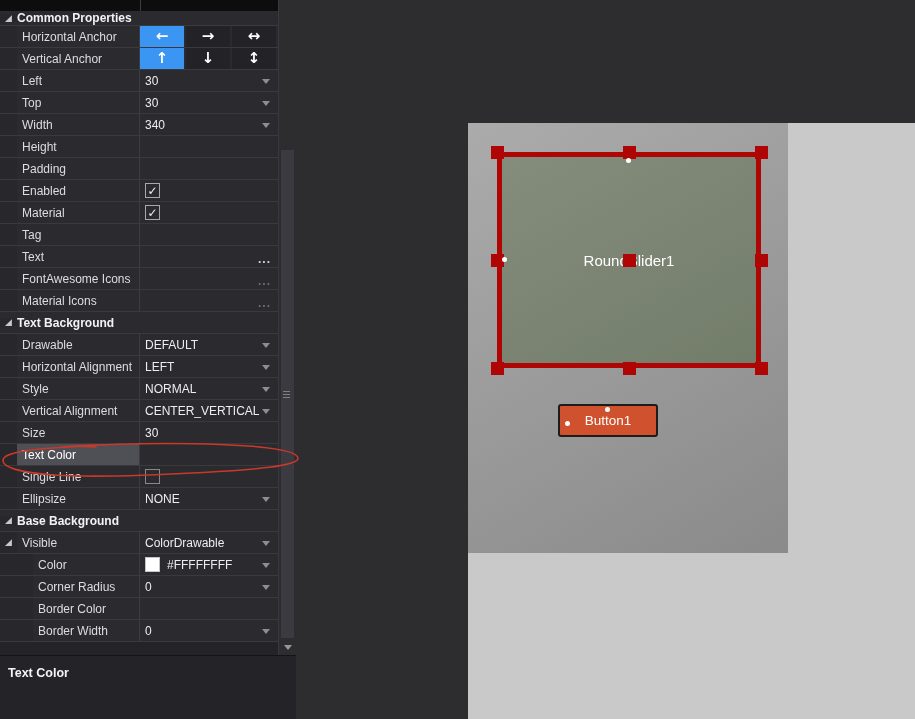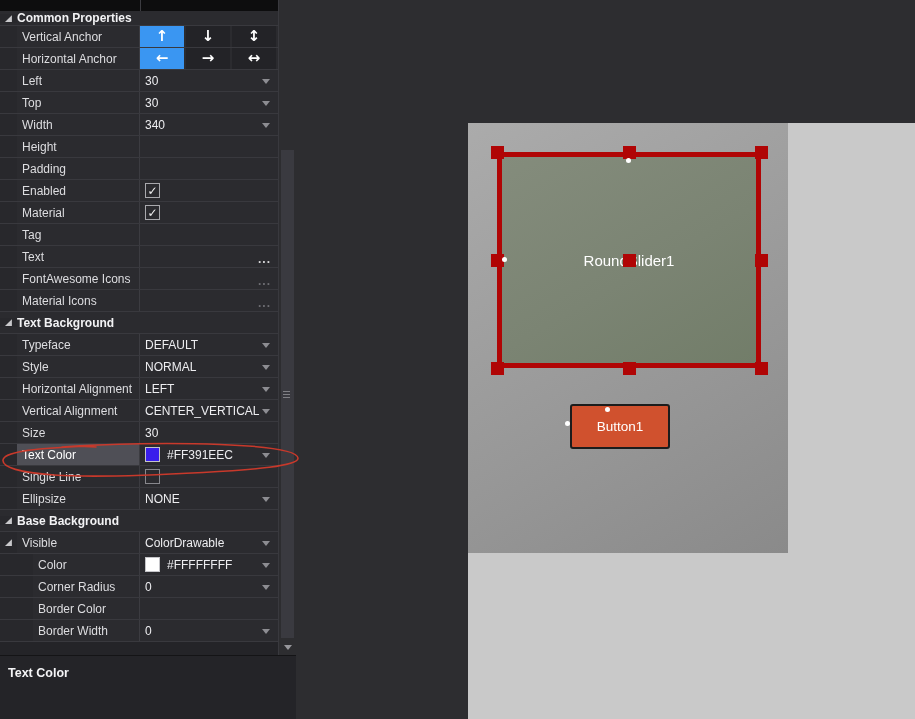--- a/index.html
+++ b/index.html
@@ -55,23 +55,23 @@
   #canvas{position:absolute;left:296px;top:0;width:619px;height:719px;background:#2d2d30;}
   #surface{position:absolute;left:172px;top:123px;width:447px;height:596px;background:#c9c9c9;}
   #phone{position:absolute;left:172px;top:123px;width:320px;height:430px;
          background:linear-gradient(150deg,#ababab 0%,#999999 55%,#8a8a8a 100%);}
   #roundslider{position:absolute;left:29px;top:29px;width:264px;height:216px;box-sizing:border-box;
                border:5px solid #b00505;background:linear-gradient(150deg,#848c7c 0%,#7b8473 55%,#727d69 100%);
                display:flex;align-items:center;justify-content:center;}
   #roundslider .ctl-label{color:#ffffff;font-size:15px;}
   .handle{position:absolute;width:13px;height:13px;background:#b00505;}
   .dot{position:absolute;width:5px;height:5px;border-radius:50%;background:#ffffff;}
-  #button1{position:absolute;left:90px;top:281px;width:100px;height:45px;box-sizing:border-box;
+  #button1{position:absolute;left:90px;top:281px;width:100px;height:33px;box-sizing:border-box;
            background:#d0512e;border:2px solid #1c1c1c;border-radius:3px;
-           display:flex;align-items:center;justify-content:center;margin-left:12px;}
+           display:flex;align-items:center;justify-content:center;}
   #button1 .ctl-label{color:#ffffff;font-size:13.5px;}
   #annotation{position:absolute;left:0px;top:424px;pointer-events:none;}
 </style>
 </head>
 <body>
 
 <div id="root">
 
   <div id="grid">
     <div id="topstrip">
@@ -79,54 +79,54 @@
       </div>
     <div id="gridrows">
         <div class="prow header hdr1">
           <div class="gutter">
             <span class="tri">◢</span>
           </div>
           <div class="hlabel">Common Properties</div>
         </div>
         <div class="prow">
           <div class="gutter"></div>
+          <div class="labelcell">Horizontal Anchor</div>
+          <div class="valuecell" style="padding: 0px;">
+            <div class="anchorwrap">
+              <div class="abtn sel" style="background: rgb(58, 150, 242);">
+                <span class="aicon">←</span>
+              </div>
+              <div class="abtn">
+                <span class="aicon">→</span>
+              </div>
+              <div class="abtn">
+                <span class="aicon">↔</span>
+              </div>
+            </div>
+          </div>
+        </div>
+        <div class="prow">
+          <div class="gutter"></div>
           <div class="labelcell">Vertical Anchor</div>
           <div class="valuecell" style="padding: 0px;">
             <div class="anchorwrap">
               <div class="abtn sel" style="background: rgb(58, 150, 242);">
                 <span class="aicon">↑</span>
               </div>
               <div class="abtn">
                 <span class="aicon">↓</span>
               </div>
               <div class="abtn">
                 <span class="aicon">↕</span>
               </div>
             </div>
           </div>
         </div>
         <div class="prow">
           <div class="gutter"></div>
-          <div class="labelcell">Horizontal Anchor</div>
-          <div class="valuecell" style="padding: 0px;">
-            <div class="anchorwrap">
-              <div class="abtn sel" style="background: rgb(58, 150, 242);">
-                <span class="aicon">←</span>
-              </div>
-              <div class="abtn">
-                <span class="aicon">→</span>
-              </div>
-              <div class="abtn">
-                <span class="aicon">↔</span>
-              </div>
-            </div>
-          </div>
-        </div>
-        <div class="prow">
-          <div class="gutter"></div>
           <div class="labelcell">Left</div>
           <div class="valuecell">
             <span>30</span>
             <span class="ddarrow"></span>
           </div>
         </div>
         <div class="prow">
           <div class="gutter"></div>
           <div class="labelcell">Top</div>
           <div class="valuecell">
@@ -192,65 +192,60 @@
           </div>
         </div>
         <div class="prow header">
           <div class="gutter">
             <span class="tri">◢</span>
           </div>
           <div class="hlabel">Text Background</div>
         </div>
         <div class="prow">
           <div class="gutter"></div>
-          <div class="labelcell">Typeface</div>
+          <div class="labelcell">Drawable</div>
           <div class="valuecell">
             <span>DEFAULT</span>
             <span class="ddarrow"></span>
           </div>
         </div>
         <div class="prow">
           <div class="gutter"></div>
+          <div class="labelcell">Horizontal Alignment</div>
+          <div class="valuecell">
+            <span>LEFT</span>
+            <span class="ddarrow"></span>
+          </div>
+        </div>
+        <div class="prow">
+          <div class="gutter"></div>
           <div class="labelcell">Style</div>
           <div class="valuecell">
             <span>NORMAL</span>
             <span class="ddarrow"></span>
           </div>
         </div>
         <div class="prow">
           <div class="gutter"></div>
-          <div class="labelcell">Horizontal Alignment</div>
-          <div class="valuecell">
-            <span>LEFT</span>
-            <span class="ddarrow"></span>
-          </div>
-        </div>
-        <div class="prow">
-          <div class="gutter"></div>
           <div class="labelcell">Vertical Alignment</div>
           <div class="valuecell">
             <span>CENTER_VERTICAL</span>
             <span class="ddarrow"></span>
           </div>
         </div>
         <div class="prow">
           <div class="gutter"></div>
           <div class="labelcell">Size</div>
           <div class="valuecell">
             <span>30</span>
           </div>
         </div>
         <div class="prow selrow">
           <div class="gutter"></div>
           <div class="labelcell">Text Color</div>
-          <div class="valuecell">
-            <span class="swatch" style="background: rgb(57, 30, 236);"></span>
-            <span>#FF391EEC</span>
-            <span class="ddarrow"></span>
-          </div>
         </div>
         <div class="prow">
           <div class="gutter"></div>
           <div class="labelcell">Single Line</div>
           <div class="valuecell">
             <div class="checkbox unchecked"></div>
           </div>
         </div>
         <div class="prow">
           <div class="gutter"></div>

